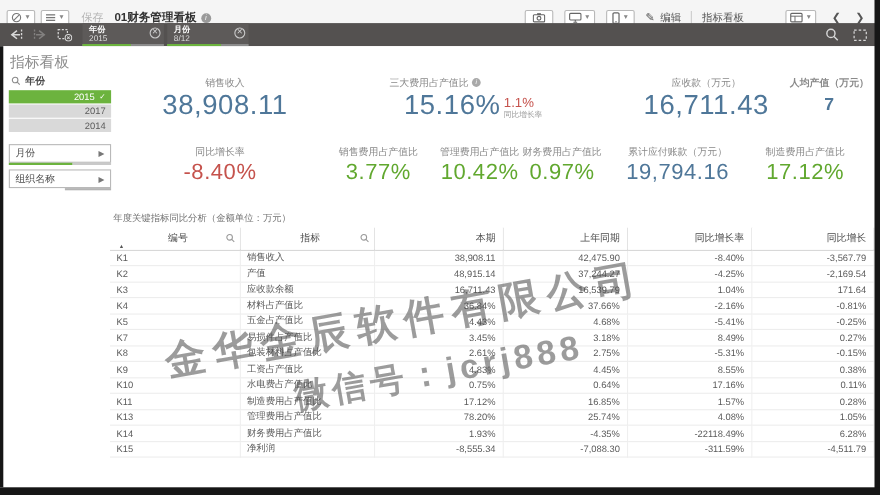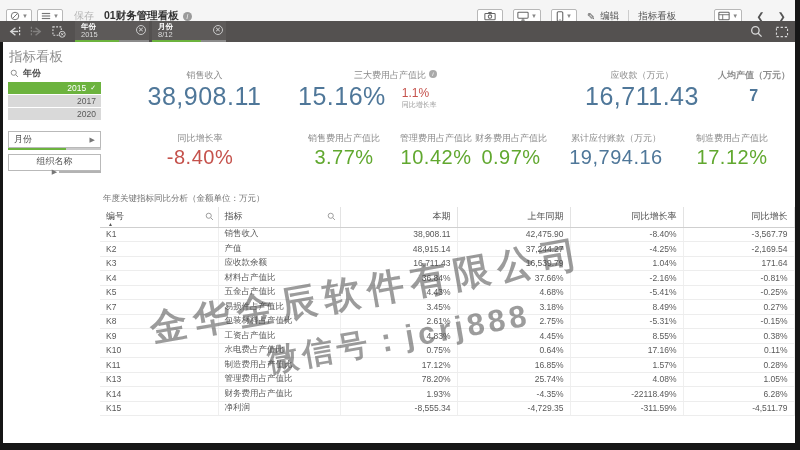--- a/index.html
+++ b/index.html
@@ -53,58 +53,58 @@
   .listbox { position:absolute; left:8px; top:24px; width:93px; }
   .lb-head { display:flex; align-items:center; gap:4px; height:15px; padding-left:2px; cursor:pointer; }
   .lb-head-label { font-size:9px; font-weight:bold; color:#4d4d4d; }
   .lb-item { height:12px; margin-top:1px; display:flex; align-items:center; justify-content:flex-end;
              font-size:8.5px; padding-right:5px; cursor:pointer; }
   .lb-sel { background:#6cb33e; color:#fff; }
   .lb-alt { background:#d9d9d9; color:#595959; }
   .lb-check { font-size:7px; margin-left:4px; }
   .collapsed { position:absolute; left:8px; width:93px; height:17px; background:#fff; border:1px solid #b9b9b9;
                display:flex; align-items:center; justify-content:space-between; padding:0 5px; cursor:pointer; }
-  .col-month { top:89px; } .col-org { top:112px;flex-direction:column; }
+  .col-month { top:89px; } .col-org { top:112px; }
   .col-label { font-size:9px; color:#4d4d4d; }
   .col-caret { font-size:7px; color:#777; }
   .mini-bar { position:absolute; left:-1px; bottom:-3px; width:93px; height:2px; }
   .seg { position:absolute; height:2px; top:0; }
 
   
   .kpi { position:absolute; text-align:center; }
   .kpi-title { font-size:9px; color:#8a8a8a; line-height:11px; white-space:nowrap; }
   .kpi-value { font-size:25px; line-height:30px; letter-spacing:.5px; white-space:nowrap; }
   .v-blue { color:#4f7799; } .v-green { color:#61a82f; } .v-red { color:#c5524c; }
   .k1 { left:112px; top:28px; width:185px; }
   .k2 { left:298px; top:28px; width:195px; }
   .k3 { left:552px; top:28px; width:180px;text-align:center; }
   .k4 { left:714px; top:28px; width:80px; overflow:hidden;font-weight:bold; }
   .k4 .kpi-value { font-size:16px; }
-  .kpi2-line { display:flex; align-items:flex-start; justify-content:flex-start; gap:16px; }
+  .kpi2-line { display:flex; align-items:flex-start; justify-content:flex-end; gap:3px; }
   .kpi-secondary { text-align:left; padding-top:6px; }
   .kpi-sec-val { font-size:12px; color:#c5524c; line-height:13px; }
   .kpi-sec-label { font-size:7px; color:#9a9a9a; line-height:9px; }
   .kpi-info { display:inline-block; width:8px; height:8px; border-radius:50%; background:#a9a9a9; color:#fff;
               font-size:6px; line-height:8px; font-style:italic; margin-left:3px; vertical-align:2px; }
   .krow2 .kpi-value { font-size:20px; line-height:26px; }
   .r1 { left:125px; top:91px; width:150px; }
   .r2 { left:283px; top:91px; width:122px; }
   .r3 { left:372px; top:91px; width:128px; }
   .r4 { left:455px; top:91px; width:112px; }
   .r5 { left:532px; top:91px; width:168px; }
   .r6 { left:666px; top:91px; width:132px; }
 
   
   .tablebox { position:absolute; left:100px; top:151px; width:694px; }
   .table-title { font-size:8.5px; color:#737373; margin-bottom:2px; padding-left:3px; }
   table { border-collapse:collapse; width:694px; table-layout:fixed; }
   col.c0{width:118px;} col.c1{width:122px;} col.c2{width:117px;} col.c3{width:113px;} col.c4{width:113px;} col.c5{width:111px;}
   th { height:20px; font-size:9px; color:#4d4d4d; font-weight:normal; border-bottom:1px solid #cfcfcf;
        border-right:1px solid #e3e3e3; background:#fff; position:relative; cursor:pointer; }
-  th.txt { text-align:left; padding-left:6px; } th.num { text-align:right; padding-right:6px; }
+  th.txt { text-align:center; padding-left:6px; } th.num { text-align:right; padding-right:6px; }
   th .h-search { position:absolute; right:4px; top:5px; }
   .sort-asc { font-size:5px; color:#555; position:absolute; left:8px; bottom:0px; }
   td { height:14.5px; font-size:8.5px; color:#595959; border-bottom:1px solid #ededed;
        border-right:1px solid #efefef; padding:0 6px; white-space:nowrap; overflow:hidden; text-align:left; }
   td.num { text-align:right; }
 
   
   .watermark { position:absolute; left:150px; top:210px; width:600px; transform:rotate(-10deg);
                color:rgba(75,75,75,.55); pointer-events:none; z-index:50; }
   .wm1 { font-size:37px; font-weight:bold; letter-spacing:7px; white-space:nowrap; }
@@ -245,21 +245,21 @@
         <span class="lb-head-label">年份</span>
       </div>
       <div class="lb-item lb-sel">
         <span>2015</span>
         <span class="lb-check">✓</span>
       </div>
       <div class="lb-item lb-alt">
         <span>2017</span>
       </div>
       <div class="lb-item lb-alt">
-        <span>2020</span>
+        <span>2014</span>
       </div>
     </div>
 
     <div class="collapsed col-month">
       <span class="col-label">月份</span>
       <span class="col-caret">▶</span>
       <div class="mini-bar">
         <div class="seg" style="left:0;width:62%;background:#6cb33e;"></div>
         <div class="seg" style="left:62%;width:38%;background:#c9c9c9;"></div>
       </div>
@@ -450,21 +450,21 @@
               <td>财务费用占产值比</td>
               <td class="num">1.93%</td>
               <td class="num">-4.35%</td>
               <td class="num">-22118.49%</td>
               <td class="num">6.28%</td>
             </tr>
             <tr>
               <td>K15</td>
               <td>净利润</td>
               <td class="num">-8,555.34</td>
-              <td class="num">-4,729.35</td>
+              <td class="num">-7,088.30</td>
               <td class="num">-311.59%</td>
               <td class="num">-4,511.79</td>
             </tr>
           </tbody>
       </table>
     </div>
 
     <div class="watermark">
       <div class="wm1">金华金辰软件有限公司</div>
       <div class="wm2">微信号：jcrj888</div>

